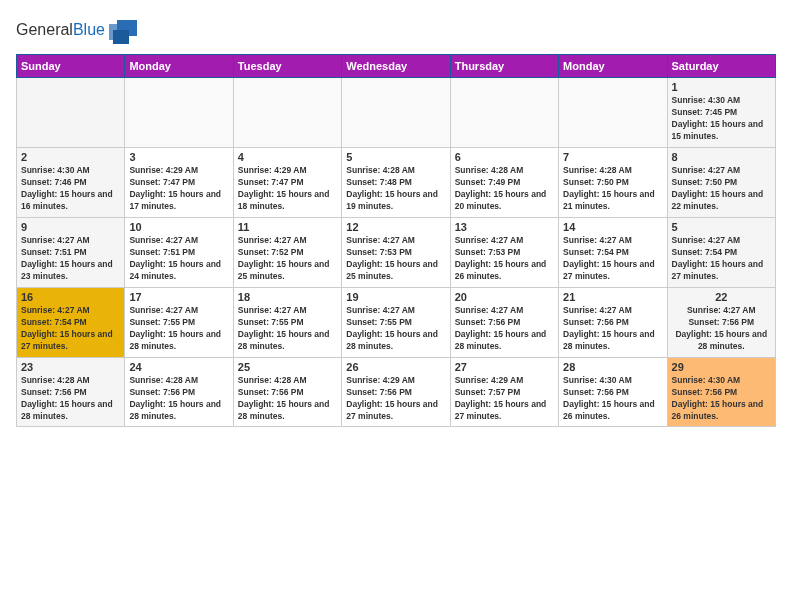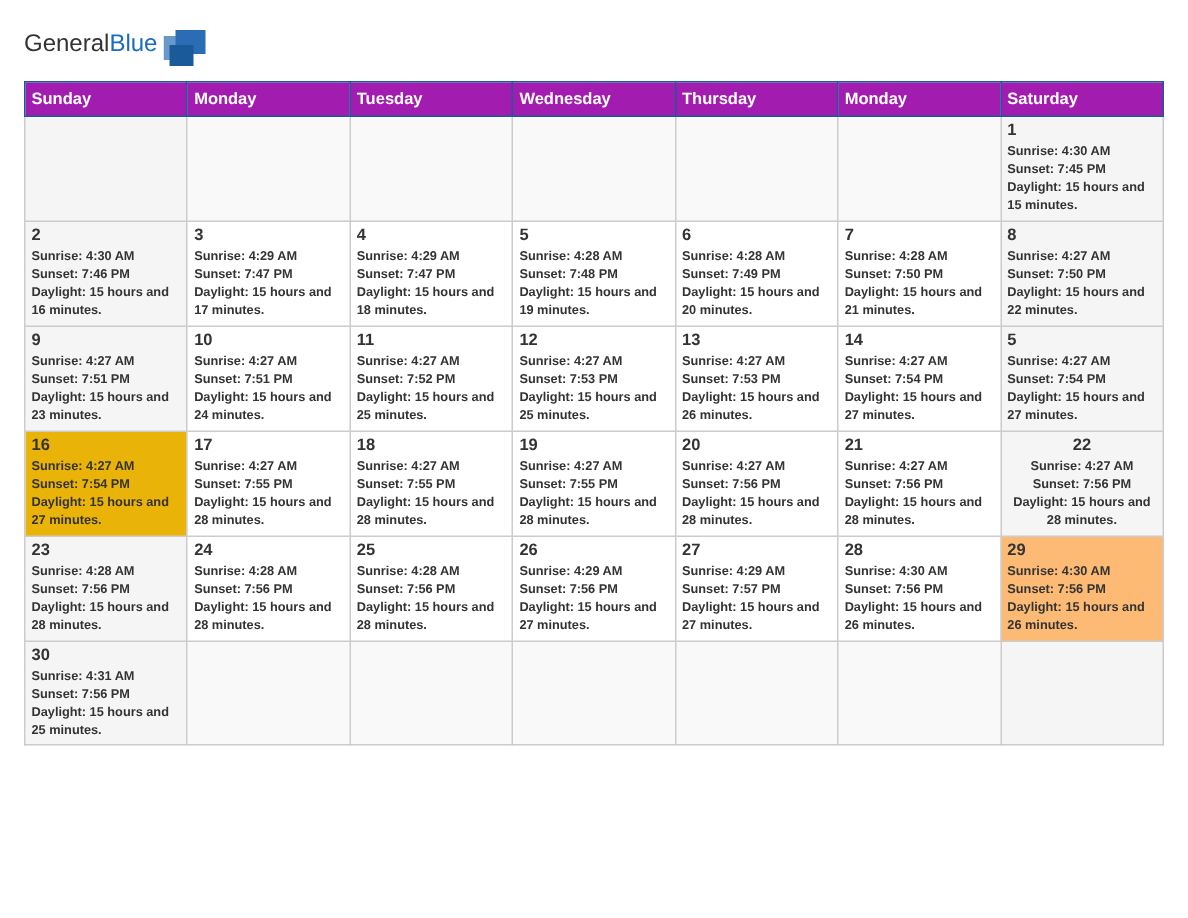--- a/index.html
+++ b/index.html
@@ -304,28 +304,14 @@
 Sunset: 7:56 PM
 Daylight: 15 hours and 26 minutes.</div>
         </td>
         <td style="background: #fdba74;">
           <span class="day-number">29</span>
           <div class="day-info">Sunrise: 4:30 AM
 Sunset: 7:56 PM
 Daylight: 15 hours and 26 minutes.</div>
         </td>
       </tr>
-      <tr>
-        <td style="background: rgb(245, 245, 245);">
-          <span class="day-number">30</span>
-          <div class="day-info">Sunrise: 4:31 AM
-Sunset: 7:56 PM
-Daylight: 15 hours and 25 minutes.</div>
-        </td>
-        <td class="empty-cell"></td>
-        <td class="empty-cell"></td>
-        <td class="empty-cell"></td>
-        <td class="empty-cell"></td>
-        <td class="empty-cell"></td>
-        <td class="empty-cell" style="background: rgb(245, 245, 245);"></td>
-      </tr>
     </tbody>
 </table>
 
 </body></html>

